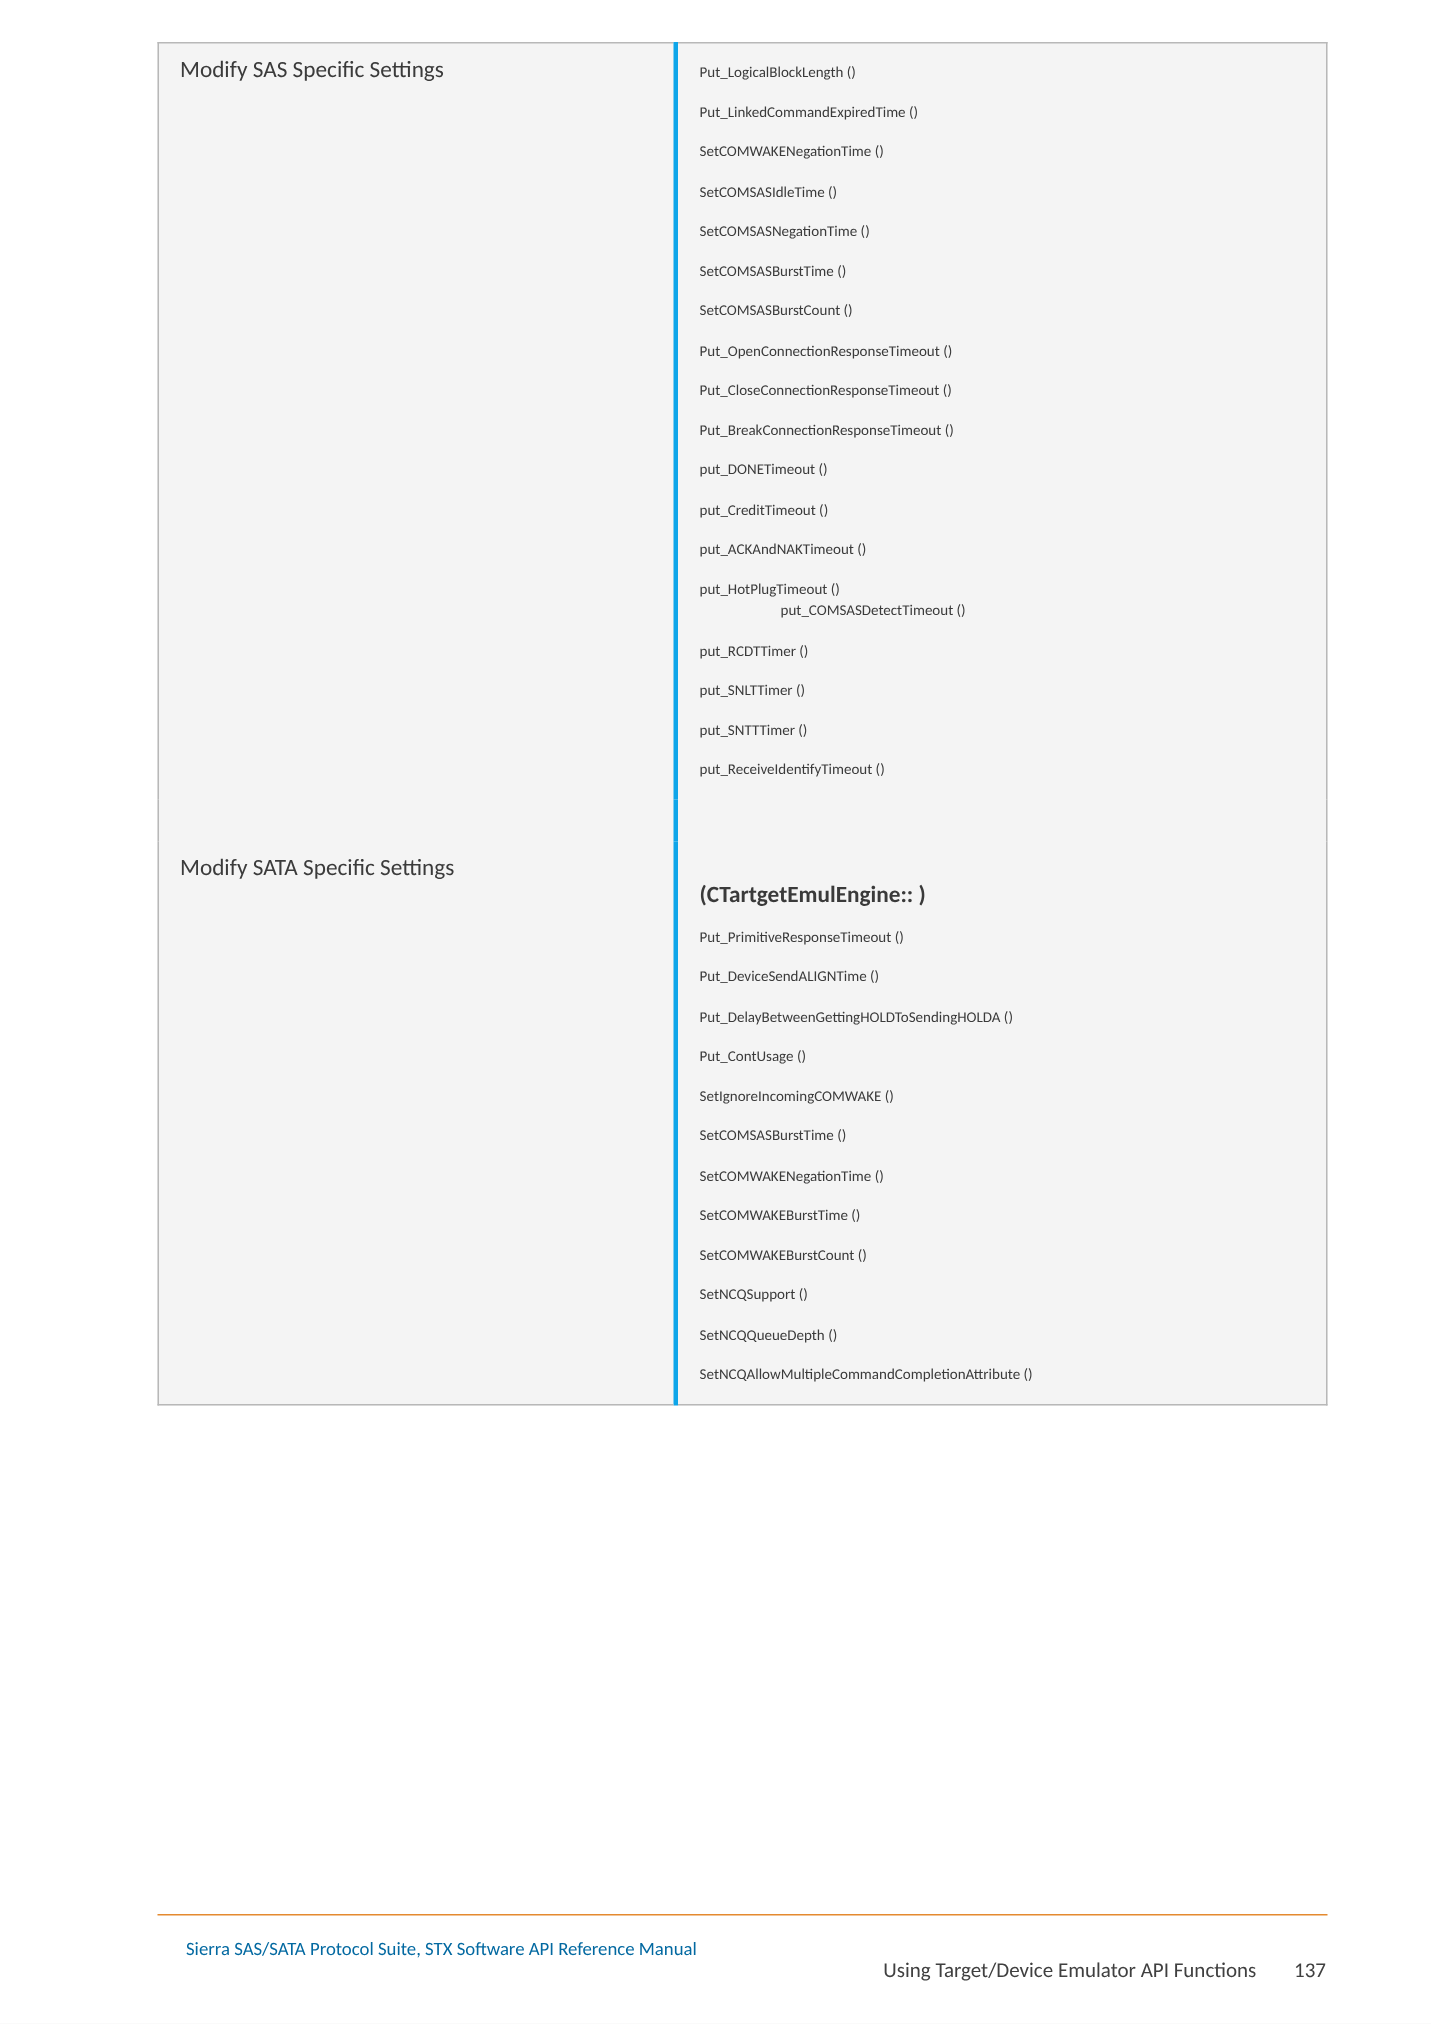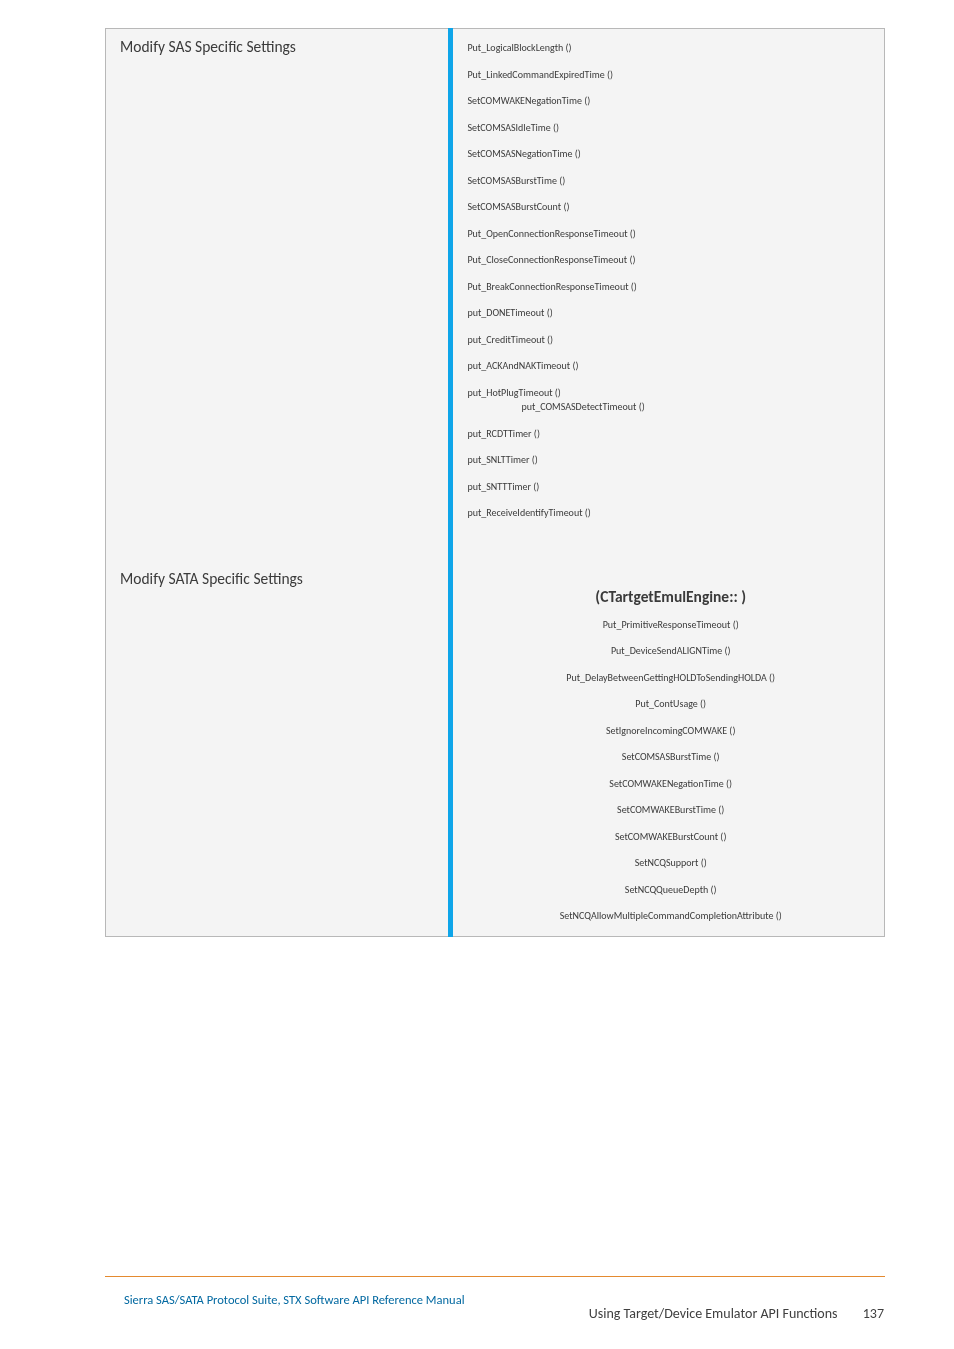--- a/index.html
+++ b/index.html
@@ -24,21 +24,21 @@
     border: 1px solid #b8b8b8;
     background: #f4f4f4;
     border-collapse: collapse;
   }
   .page-table td {
     vertical-align: top;
     padding: 0;
   }
   .left-col {
     width: 346px;
-    border-right: 5px solid #0ea5e9;
+    border-right: 3px solid #0ea5e9;
   }
   .right-col {
     width: 434px;
   }
   .section-label {
     padding: 8px 12px 6px 14px;
     font-size: 15.5px;
     color: #3b3b3b;
   }
   .func-list {
@@ -126,21 +126,21 @@
   </tr>
   <tr class="spacer-row">
     <td class="left-col"></td>
     <td class="right-col"></td>
   </tr>
   <tr>
     <td class="left-col">
       <div class="section-label">Modify SATA Specific Settings</div>
     </td>
     <td class="right-col">
-      <div class="func-list" style="padding-top:20px;text-align:center;">
+      <div class="func-list" style="padding-top:20px;">
         <div class="bold-head">(CTartgetEmulEngine:: )</div>
         <div class="func-item">Put_PrimitiveResponseTimeout ()</div>
         <div class="func-item">Put_DeviceSendALIGNTime ()</div>
         <div class="func-item">Put_DelayBetweenGettingHOLDToSendingHOLDA ()</div>
         <div class="func-item">Put_ContUsage ()</div>
         <div class="func-item">SetIgnoreIncomingCOMWAKE ()</div>
         <div class="func-item">SetCOMSASBurstTime ()</div>
         <div class="func-item">SetCOMWAKENegationTime ()</div>
         <div class="func-item">SetCOMWAKEBurstTime ()</div>
         <div class="func-item">SetCOMWAKEBurstCount ()</div>

